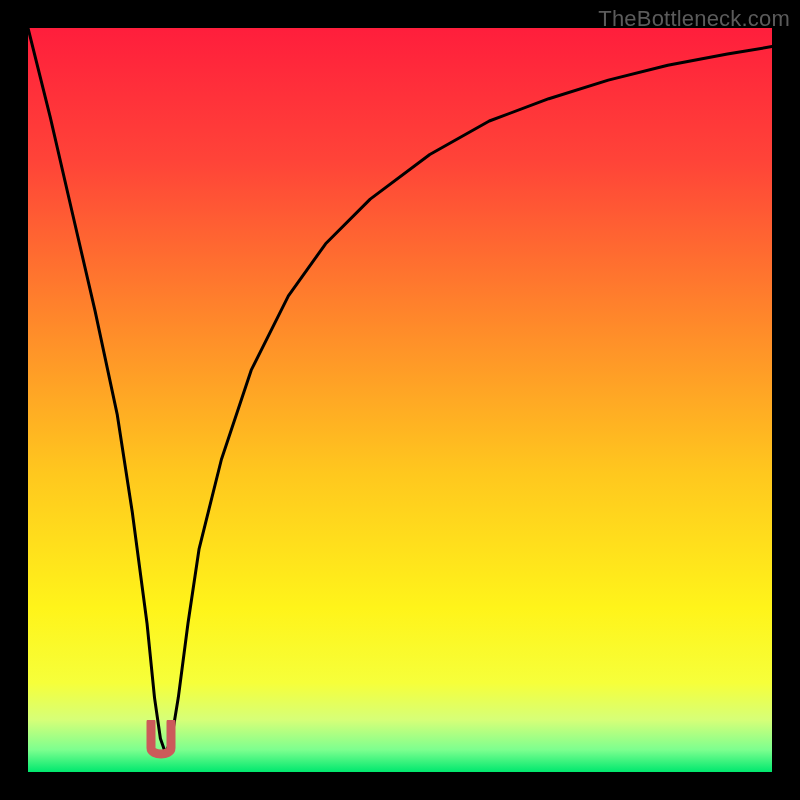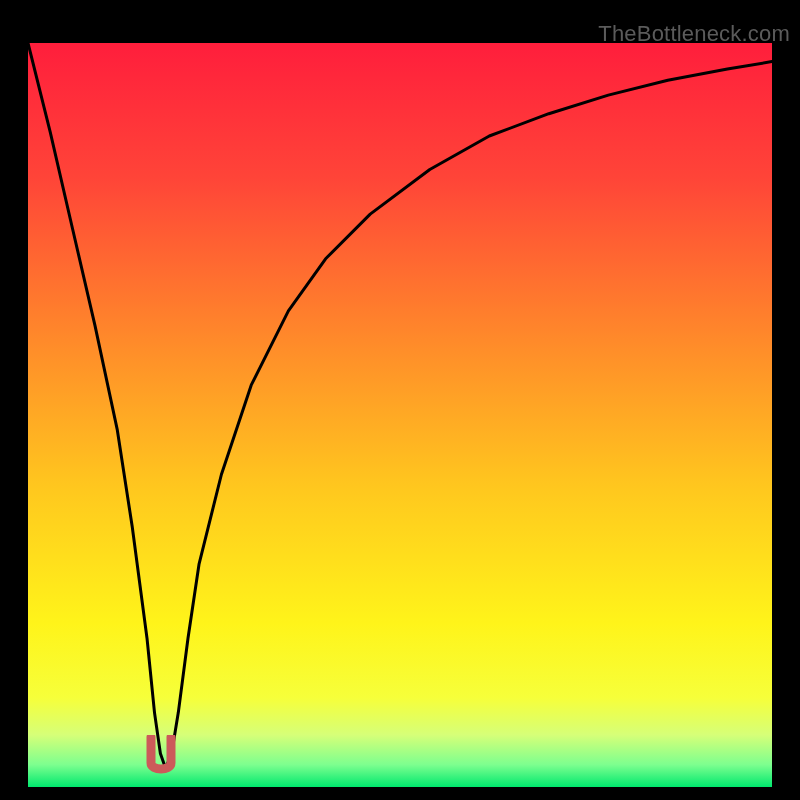--- a/index.html
+++ b/index.html
@@ -7,21 +7,21 @@
     padding: 0;
     width: 800px;
     height: 800px;
     overflow: hidden;
     background: #000;
     font-family: Arial, Helvetica, sans-serif;
   }
   .frame {
     position: absolute;
     left: 0;
-    top: 15px;
+    top: 0;
     width: 800px;
     height: 779px;
     background: #000;
   }
   .plot {
     position: absolute;
     left: 28px;
     top: 28px;
     width: 744px;
     height: 744px;

